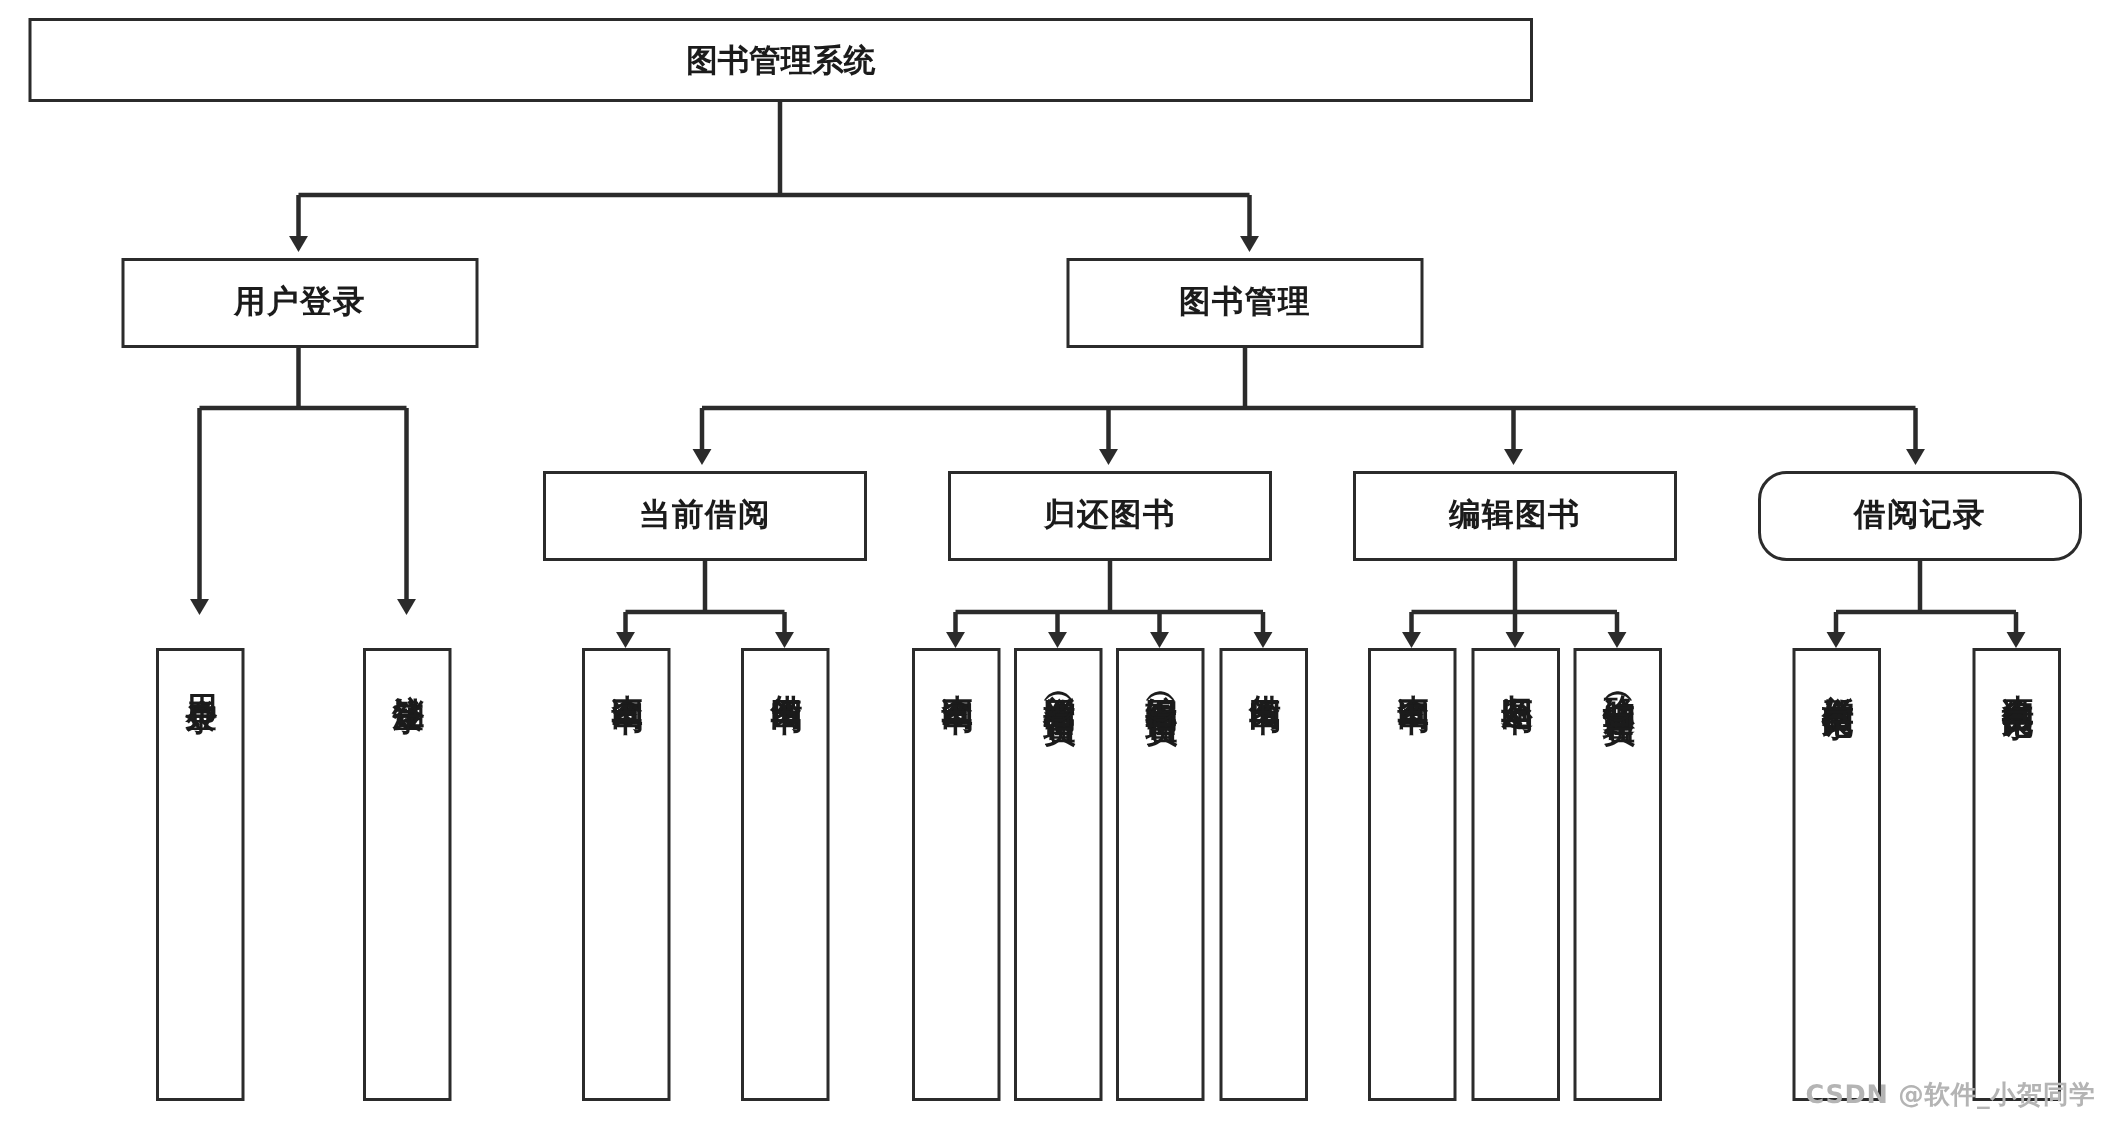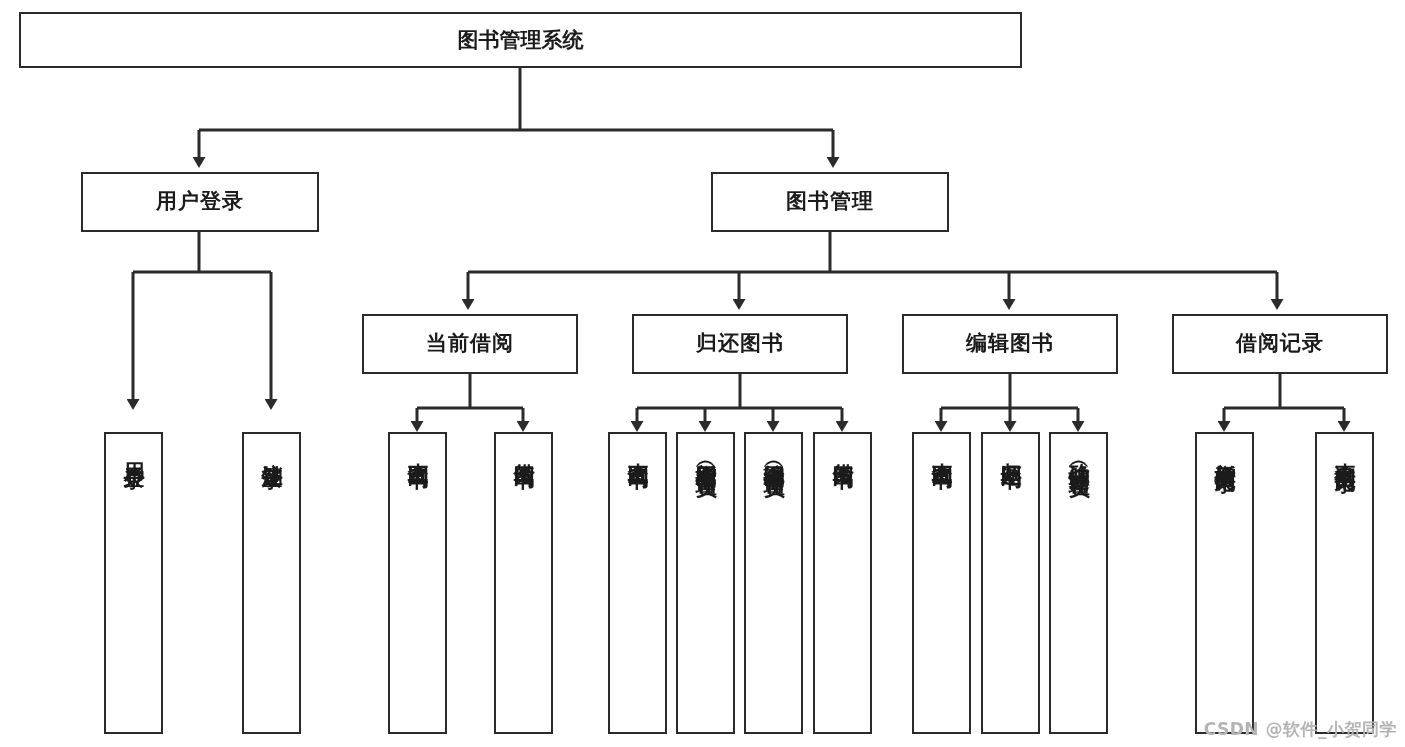--- a/index.html
+++ b/index.html
@@ -127,21 +127,21 @@
   <div class="node horiz" style="left:81px; top:172px; width:238px; height:60px;">用户登录</div>
 
   <div class="node horiz" style="left:711px; top:172px; width:238px; height:60px;">图书管理</div>
 
   <div class="node horiz" style="left:362px; top:314px; width:216px; height:60px;">当前借阅</div>
 
   <div class="node horiz" style="left:632px; top:314px; width:216px; height:60px;">归还图书</div>
 
   <div class="node horiz" style="left:902px; top:314px; width:216px; height:60px;">编辑图书</div>
 
-  <div class="node horiz" style="left:1172px; top:314px; width:216px; height:60px;">借阅记录</div>
+  <div class="node horiz" style="left:1172px; top:314px; width:216px; height:60px;border-radius:19px;">借阅记录</div>
 
   <div class="node vert" style="left:104px; top:432px; width:59px; height:302px;">
     <span class="vlabel">用户登录</span>
   </div>
   <div class="node vert" style="left:242px; top:432px; width:59px; height:302px;">
     <span class="vlabel">注销登录</span>
   </div>
 
   <div class="node vert" style="left:388px; top:432px; width:59px; height:302px;">
     <span class="vlabel">查询图书</span>

